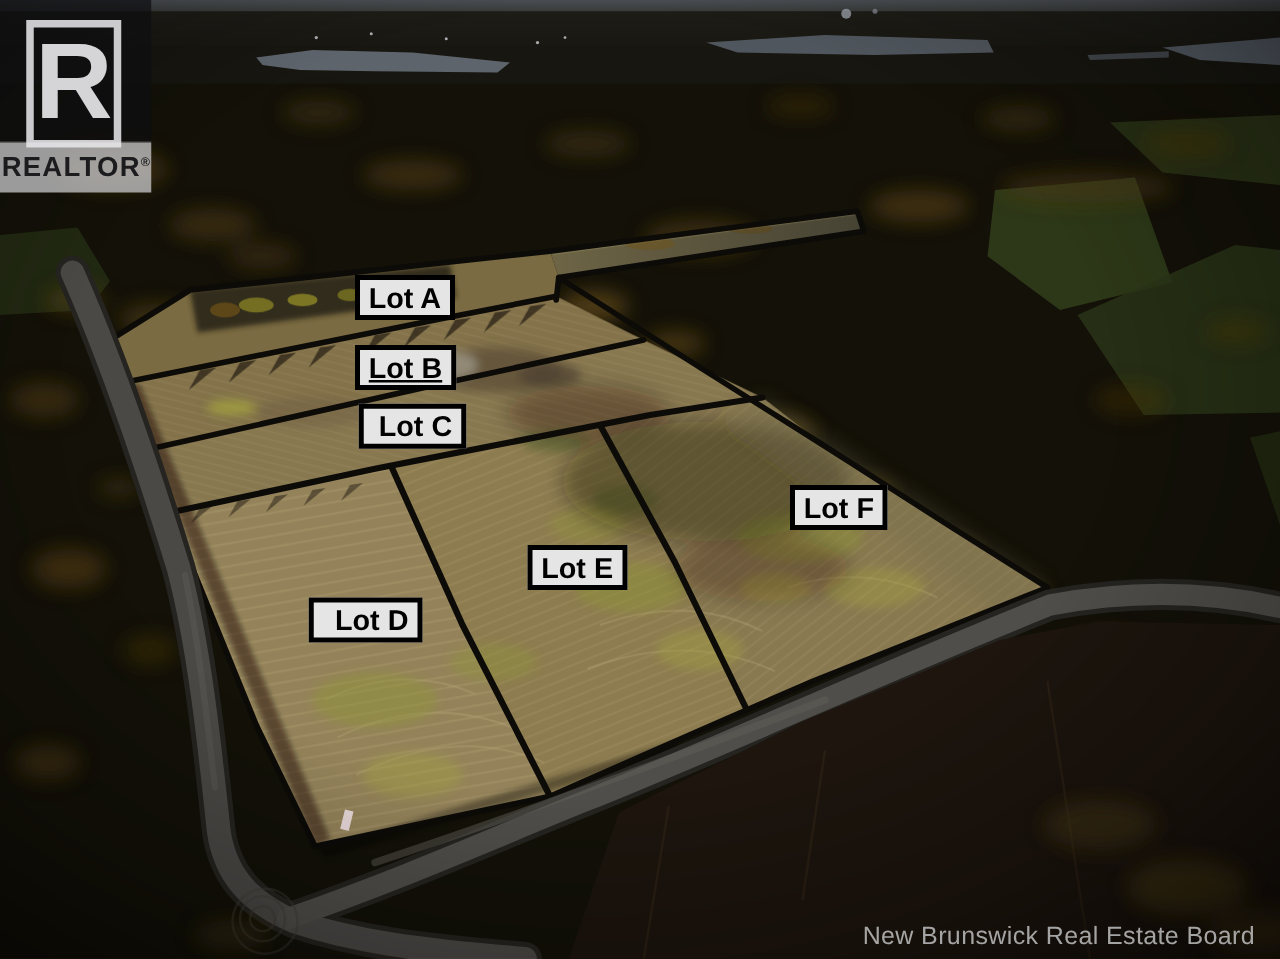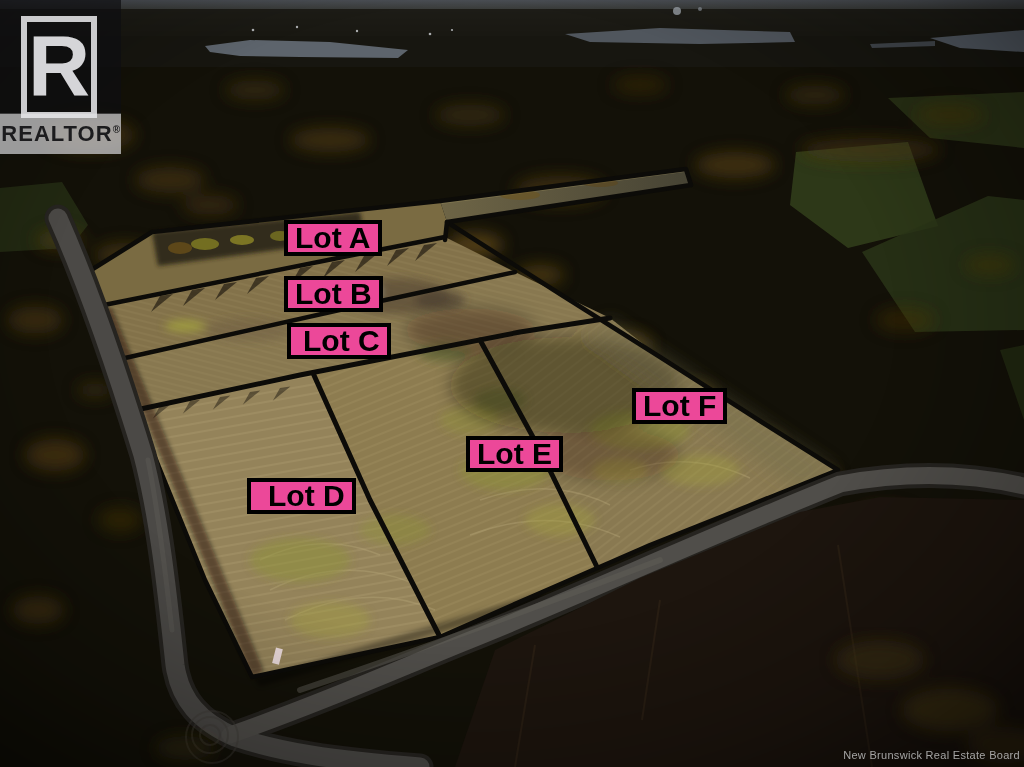--- a/index.html
+++ b/index.html
@@ -1,34 +1,34 @@
 <!DOCTYPE html>
 <html><head>
 <meta charset="utf-8">
 <style>
   html,body{margin:0;padding:0;background:#000;}
   #stage{position:relative;width:1024px;height:767px;overflow:hidden;
          background:#131108;font-family:"Liberation Sans",sans-serif;}
   #scene{position:absolute;left:0;top:0;}
-  .lot-label{position:absolute;background:#ec4899;border:4px solid #000;color:#000;
-             font-weight:700;font-size:30px;line-height:26px;padding:1px 7px;
+  .lot-label{position:absolute;background:#e5e5e5;border:4px solid #000;color:#000;
+             font-weight:700;font-size:23px;line-height:26px;padding:1px 7px;
              white-space:nowrap;}
   #watermark{position:absolute;left:0;top:0;width:121px;}
   #wm-panel{width:121px;height:113px;background:rgba(14,14,16,0.72);
             border-bottom:1px solid rgba(200,200,200,0.25);}
   #wm-rbox{position:absolute;left:21px;top:16px;width:64px;height:90px;
            border:6px solid rgba(230,230,232,0.88);display:flex;
            align-items:center;justify-content:center;}
   #wm-r{font-size:86px;font-weight:700;color:rgba(235,235,238,0.9);
         line-height:86px;transform:translateY(-2px);}
   #wm-band{width:121px;height:40px;background:rgba(195,195,197,0.78);
            display:flex;align-items:center;justify-content:flex-end;}
   #wm-word{font-size:22px;font-weight:600;letter-spacing:1px;color:#1c1c1e;}
   #wm-reg{font-size:10px;vertical-align:super;}
-  #attribution{position:absolute;right:4px;bottom:6px;font-size:11px;
+  #attribution{position:absolute;right:20px;bottom:6px;font-size:20px;
                color:rgba(185,185,185,0.88);letter-spacing:0.3px;}
 </style>
 </head>
 <body>
 
 <div id="stage">
 
 <svg id="scene" width="1024" height="767" viewBox="0 0 1024 767">
   <defs>
     <linearGradient id="skyGrad" x1="0" y1="0" x2="0" y2="1">
@@ -255,24 +255,24 @@
       <ellipse cx="950" cy="710" rx="48" ry="22" fill="#53440f" opacity="0.55"></ellipse>
       <ellipse cx="1005" cy="745" rx="38" ry="18" fill="#4a3d14" opacity="0.55"></ellipse>
       <ellipse cx="185" cy="748" rx="30" ry="12" fill="#4a3d14" opacity="0.4"></ellipse>
     </g>
   </g>
 
   <rect x="0" y="0" width="1024" height="767" fill="url(#vig)"></rect>
 </svg>
 
 <div class="lot-label" style="left:284px;top:220px;">Lot A</div>
-<div class="lot-label" style="left:284px;top:276px;">Lot B</div>
+<div class="lot-label" style="left:284px;top:276px;text-decoration:underline;">Lot B</div>
 <div class="lot-label" style="left:287px;top:323px;padding-left:12px;">Lot C</div>
 <div class="lot-label" style="left:247px;top:478px;padding-left:17px;">Lot D</div>
-<div class="lot-label" style="left:422px;top:436px;margin-left:44px;">Lot E</div>
+<div class="lot-label" style="left:422px;top:436px;">Lot E</div>
 <div class="lot-label" style="left:584px;top:388px;margin-left:48px;">Lot F</div>
 
 <div id="watermark">
   <div id="wm-panel">
     <div id="wm-rbox">
       <span id="wm-r">R</span>
     </div>
   </div>
   <div id="wm-band">
     <span id="wm-word"><span>REALTOR</span><sup id="wm-reg">®</sup></span>

